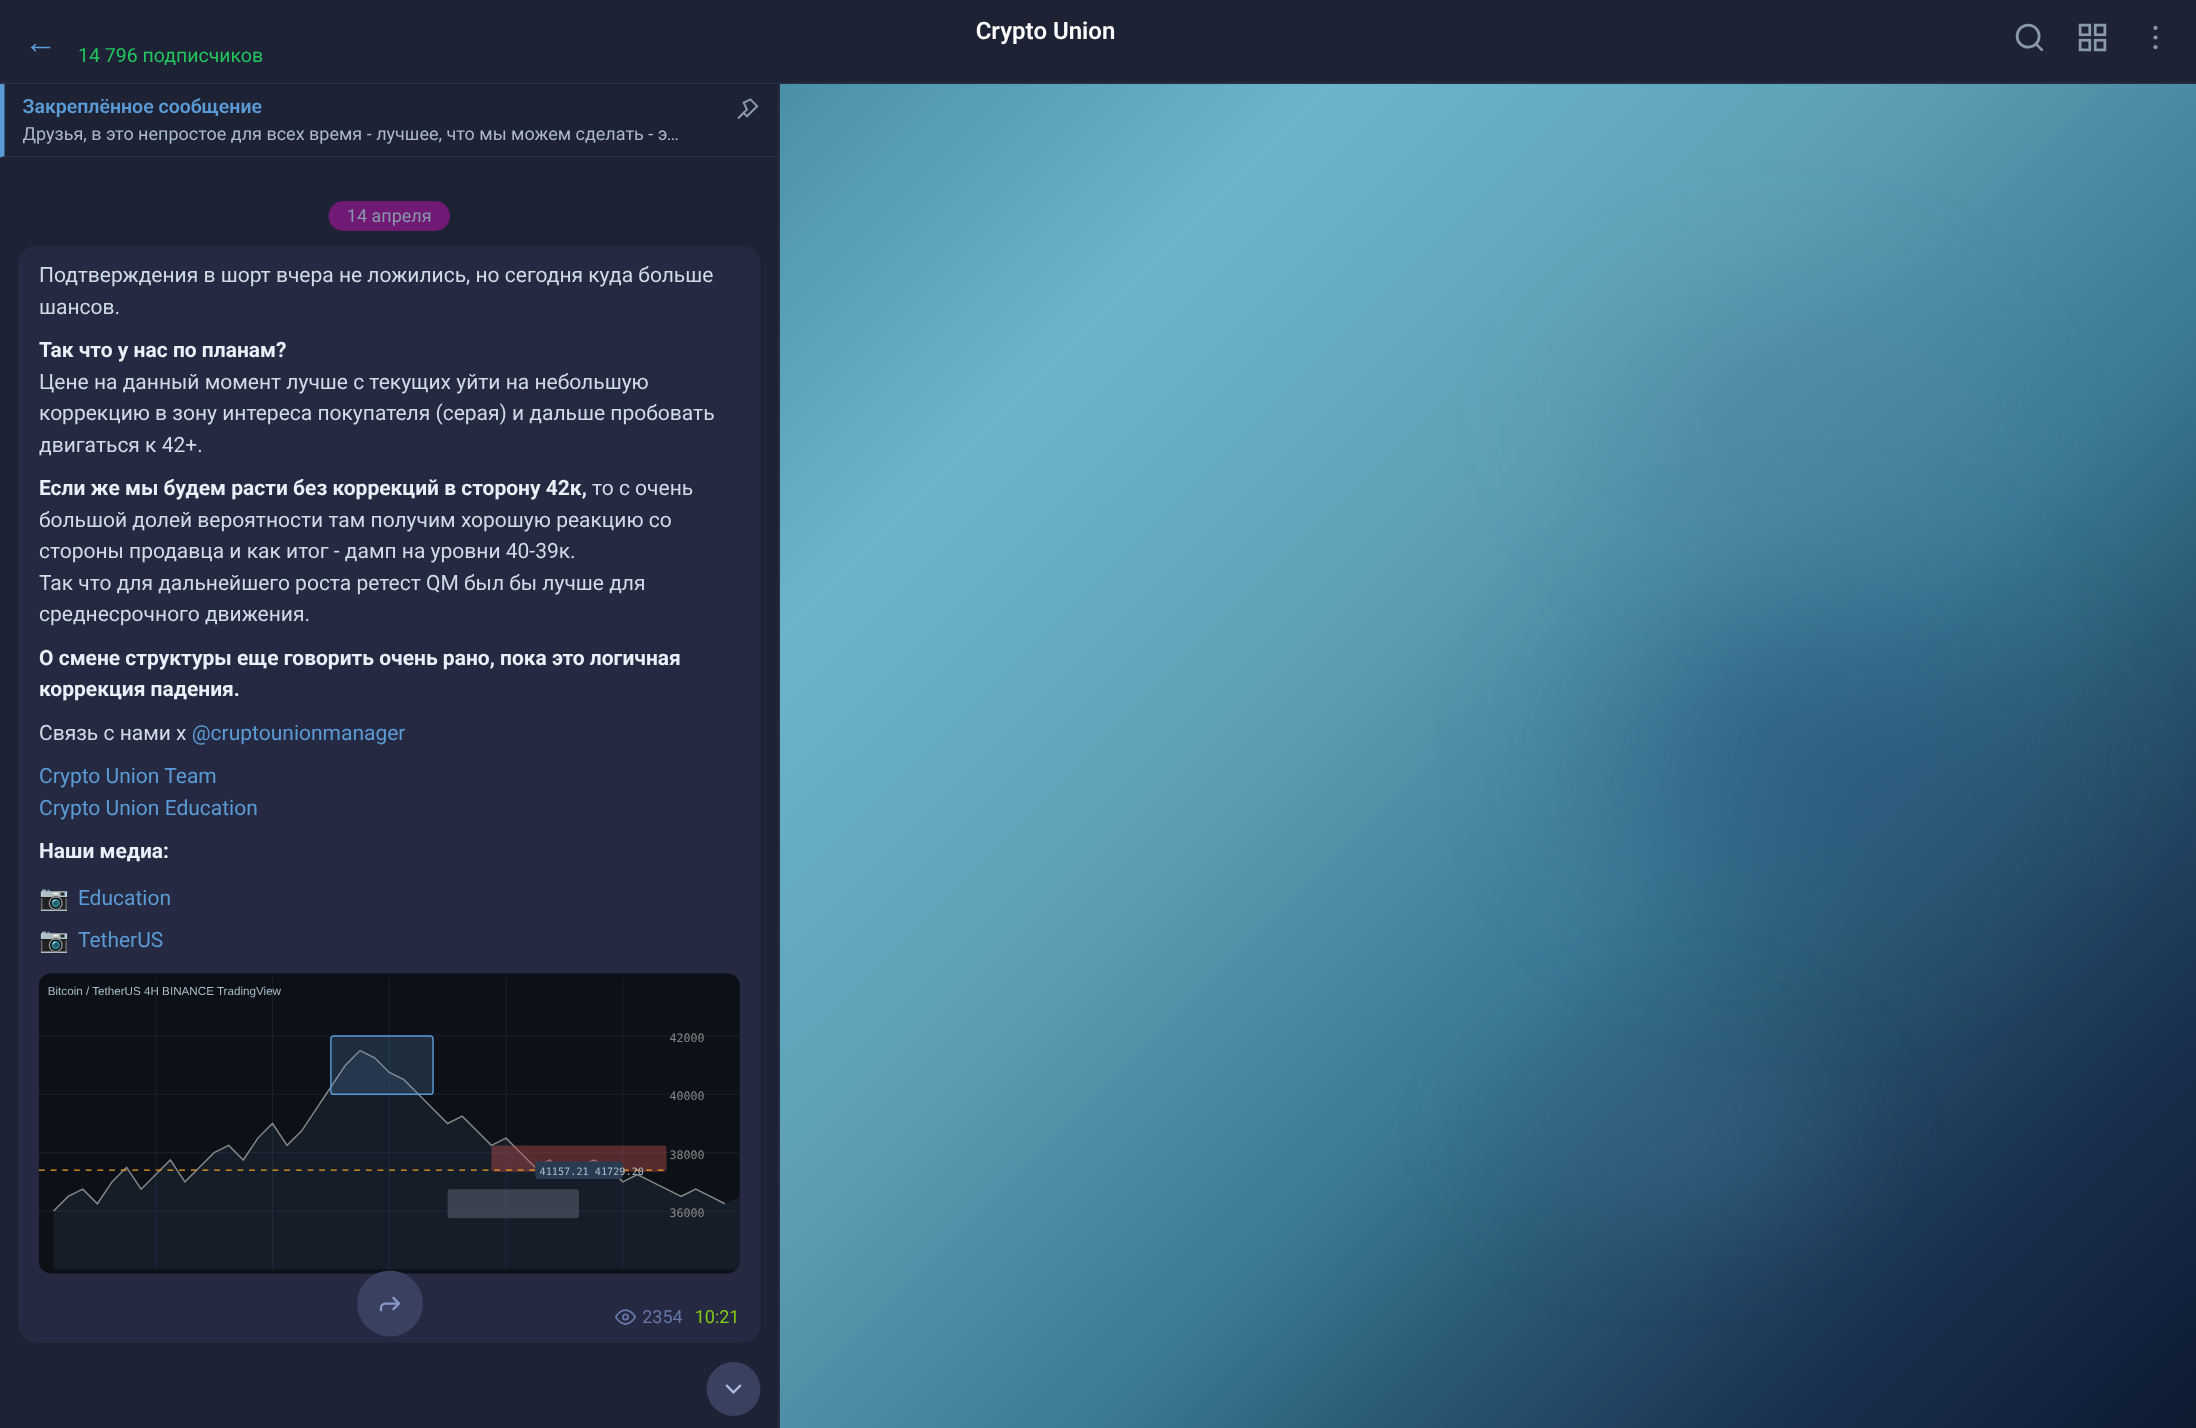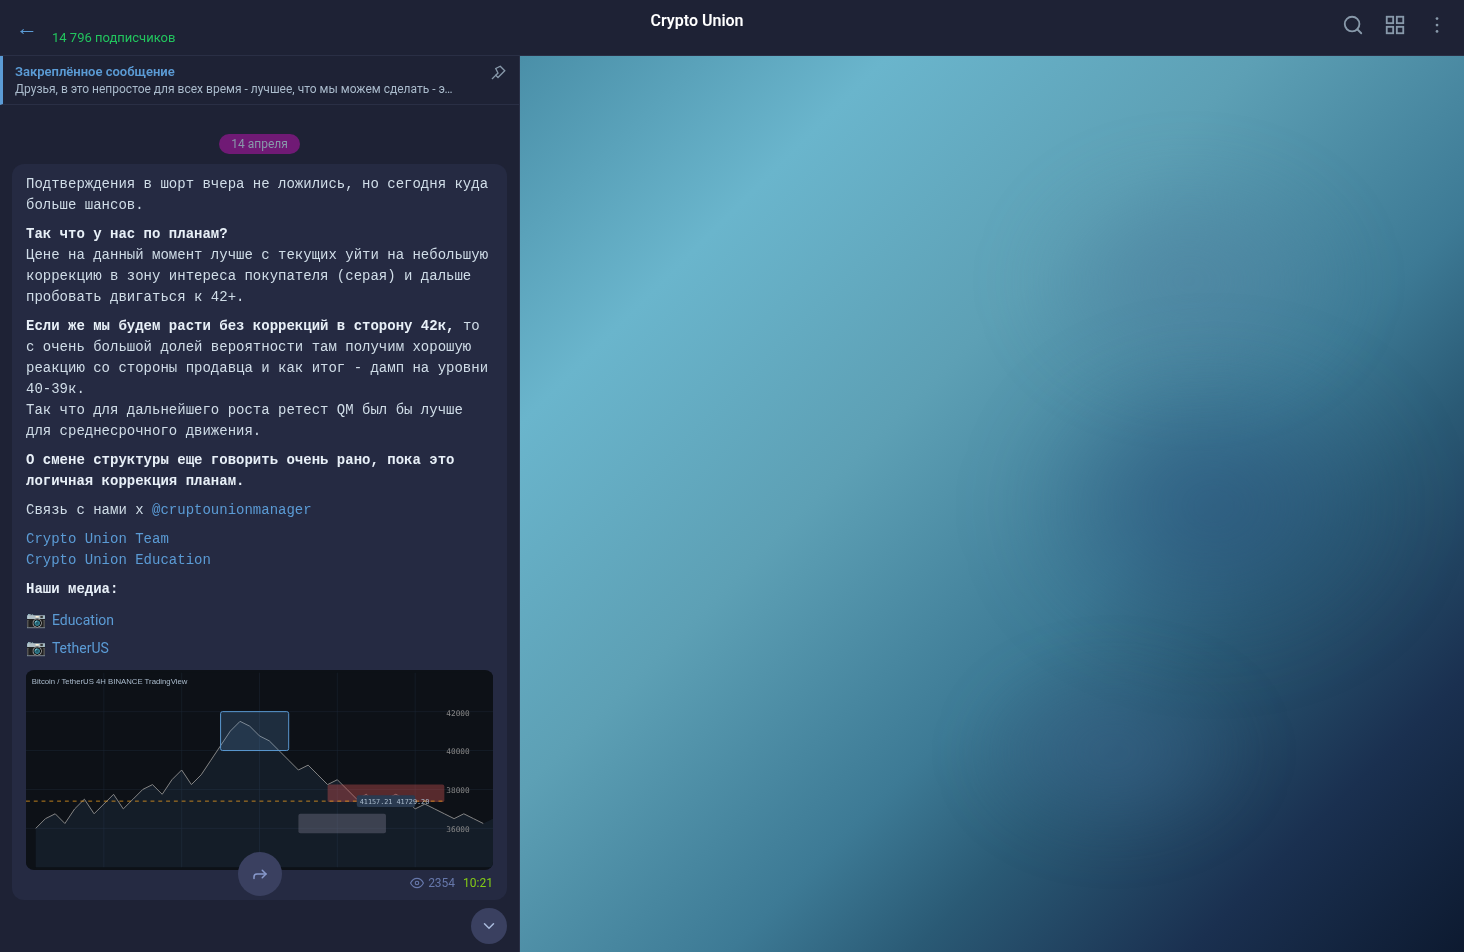--- a/index.html
+++ b/index.html
@@ -144,21 +144,20 @@
     .message-text .bold {
       font-weight: 700;
       color: #e8f0f8;
     }
     .message-text .link {
       color: #5b9bd5;
       cursor: pointer;
     }
     .message-text p {
       margin-bottom: 8px;
-      font-family: Liberation Mono, monospace;
     }
     .message-text p:last-child {
       margin-bottom: 0;
     }
 
     
     .media-links {
       margin-top: 8px;
     }
     .media-link {
@@ -187,21 +186,21 @@
     .chart-svg {
       width: 100%;
       height: 100%;
     }
 
     
     .message-footer {
       display: flex;
       align-items: center;
       justify-content: flex-end;
-      margin-top: 6px;
+      margin-top: 22px;
       gap: 8px;
     }
     .message-views {
       color: #6677aa;
       font-size: 12px;
       display: flex;
       align-items: center;
       gap: 4px;
     }
     .message-time {
@@ -340,21 +339,21 @@
           <p>
             <span class="bold">Так что у нас по планам?</span><br>
             <span>Цене на данный момент лучше с текущих уйти на небольшую коррекцию в зону интереса покупателя (серая) и дальше пробовать двигаться к 42+.</span>
           </p>
 
           <p>
             <span class="bold">Если же мы будем расти без коррекций в сторону 42к,</span><span> то с очень большой долей вероятности там получим хорошую реакцию со стороны продавца и как итог - дамп на уровни 40-39к.<br>Так что для дальнейшего роста ретест QM был бы лучше для среднесрочного движения.</span>
           </p>
 
           <p>
-            <span class="bold">О смене структуры еще говорить очень рано, пока это логичная коррекция планам.</span>
+            <span class="bold">О смене структуры еще говорить очень рано, пока это логичная коррекция падения.</span>
           </p>
 
           <p>
             <span>Связь с нами х </span><span class="link">@cruptounionmanager</span>
           </p>
 
           <p>
             <span class="link">Crypto Union Team</span><br>
             <span class="link">Crypto Union Education</span>
           </p>

